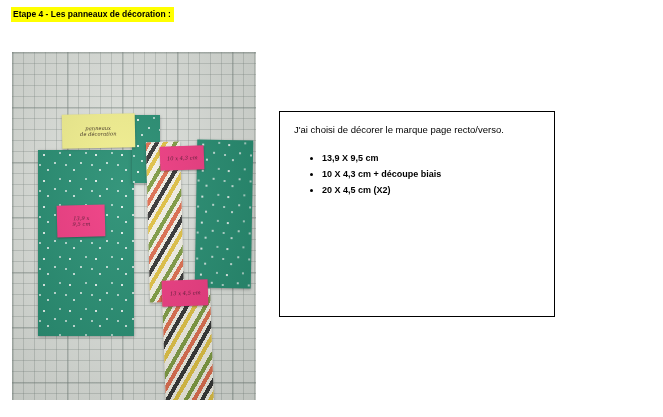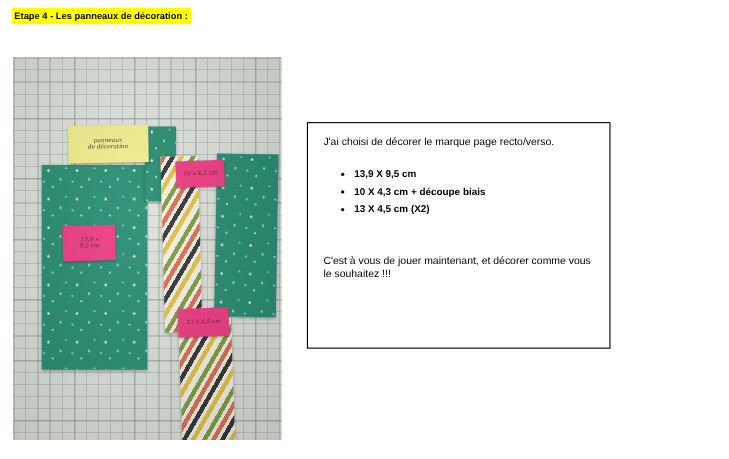--- a/index.html
+++ b/index.html
@@ -203,16 +203,15 @@
   </div>
 
   <div class="vignette"></div>
 </div>
 
 <div id="textbox">
   <p id="intro">J'ai choisi de décorer le marque page recto/verso.</p>
   <ul id="bullets">
     <li>13,9 X 9,5 cm</li>
     <li>10 X 4,3 cm + découpe biais</li>
-    <li>13 X 4,5 cm (X2)</li>
+    <li>20 X 4,5 cm (X2)</li>
   </ul>
-  <p id="closing">C'est à vous de jouer maintenant, et décorer comme vous le souhaitez !!!</p>
 </div>
 
 </body></html>

